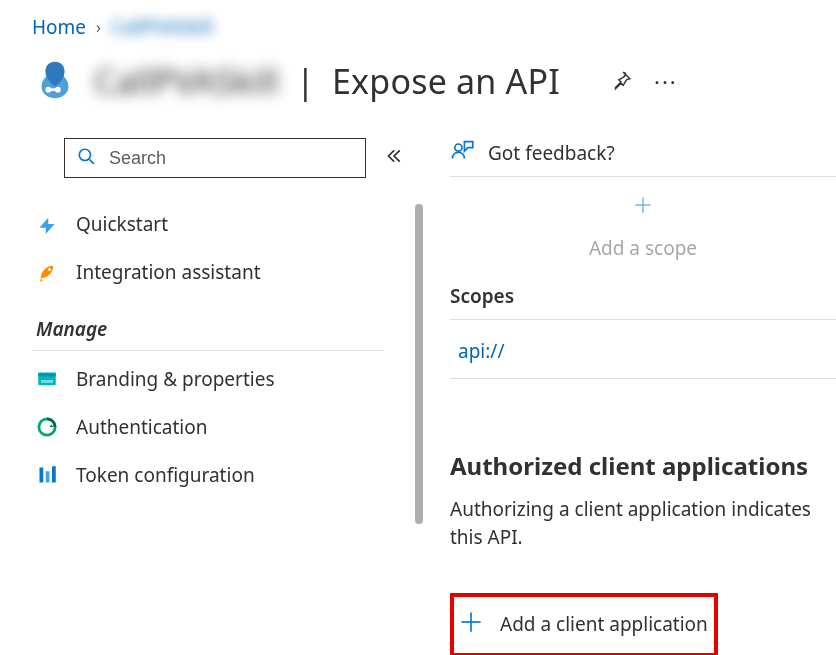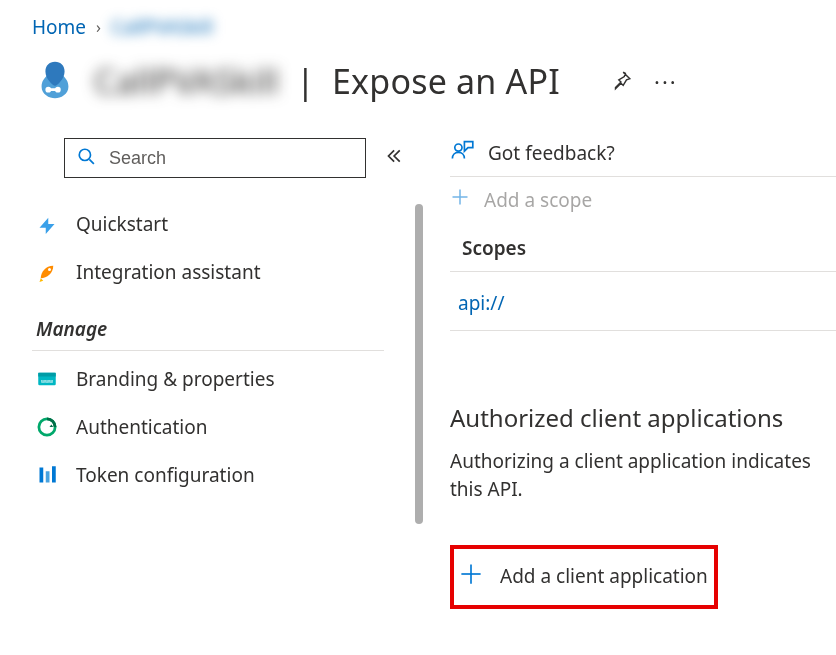--- a/index.html
+++ b/index.html
@@ -101,27 +101,27 @@
   .scrollbar-thumb { width:8px; height:320px; background:#aeaeae; border-radius:4px;}
 
   
   .main {
     padding-left: 48px;
     flex:1;
     overflow:hidden;
   }
   .cmdbar { display:flex; align-items:center; gap:14px; font-size:19px; margin-bottom:8px; cursor:pointer;}
   .cmd-icon { color:var(--azure-blue); }
-  .faded-cmd { display:flex; align-items:center; gap:14px; font-size:19px; color:var(--text-medium); opacity:.55; margin-top:10px;}
-  .scopes-label { font-weight:600; font-size:19px; margin-top:22px;margin-left:12px; }
+  .faded-cmd { display:flex; align-items:center; gap:14px; font-size:19px; color:var(--text-medium); opacity:.55; margin-top:18px;flex-direction:column;}
+  .scopes-label { font-weight:600; font-size:19px; margin-top:22px; }
   .divider { border-top:1px solid var(--border-light); margin-top:10px; width:400px;}
   .scope-value { color:var(--azure-link); font-size:19px; padding:18px 0 6px 8px; cursor:pointer;}
   .divider2 { border-top:1px solid var(--border-light); margin-top:8px; width:400px;}
 
-  .auth-heading { font-size:24px; font-weight:400; margin-top:70px;}
+  .auth-heading { font-size:24px; font-weight:700; margin-top:70px;}
   .auth-desc { font-size:19px; color:var(--text-dark); margin-top:14px; line-height:1.45; }
 
   .add-client {
     display:inline-flex; align-items:flex-start; gap:18px;
     border:4px solid var(--highlight-red);
     padding:14px 6px; margin-top:42px; cursor:pointer;
     font-size:19px;
   }
   .plus-icon{ color:var(--azure-blue); }
 

